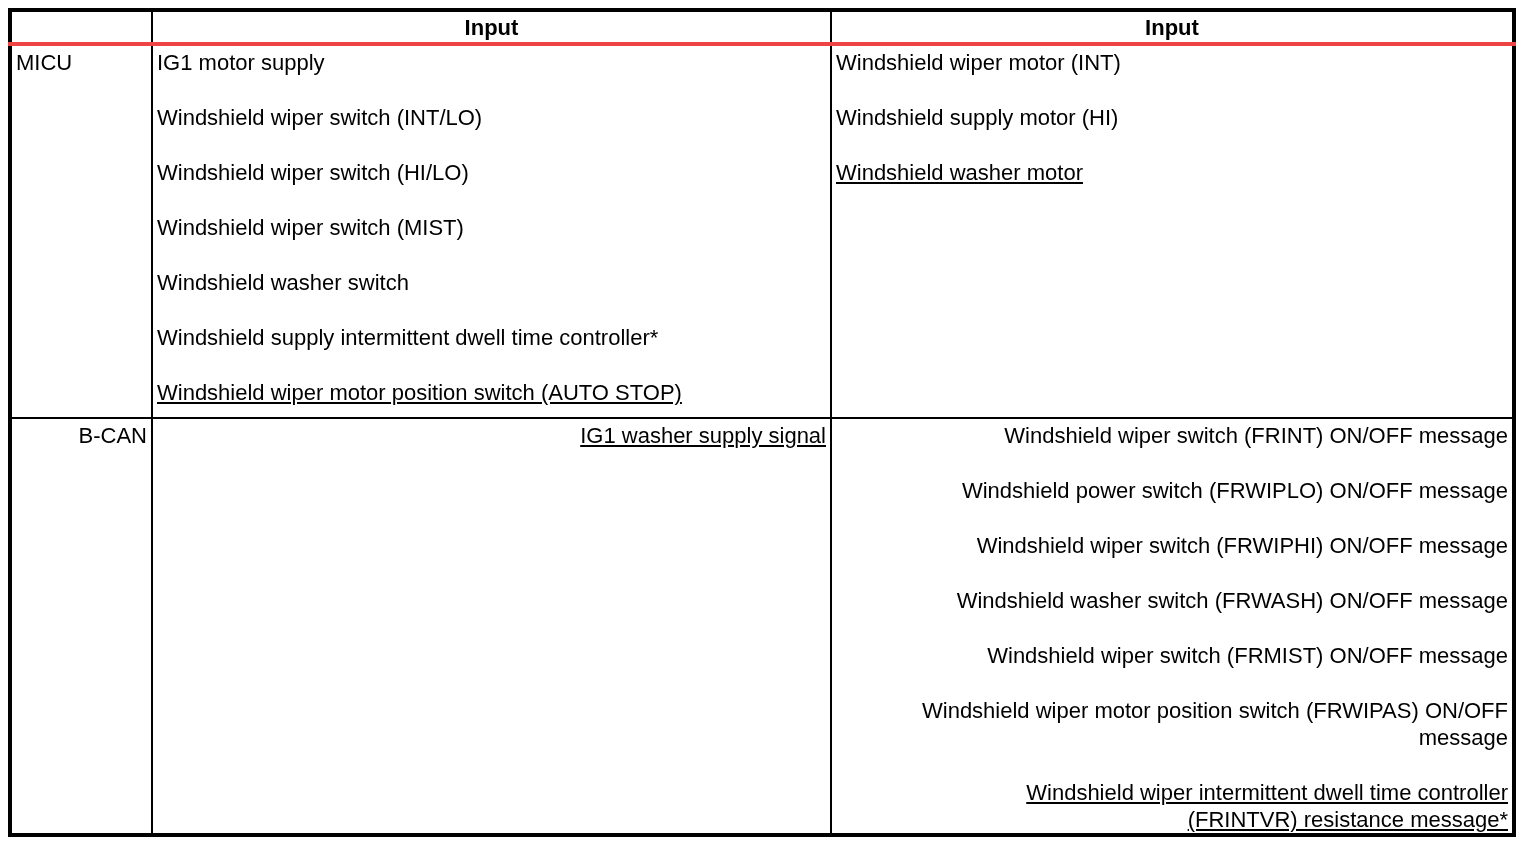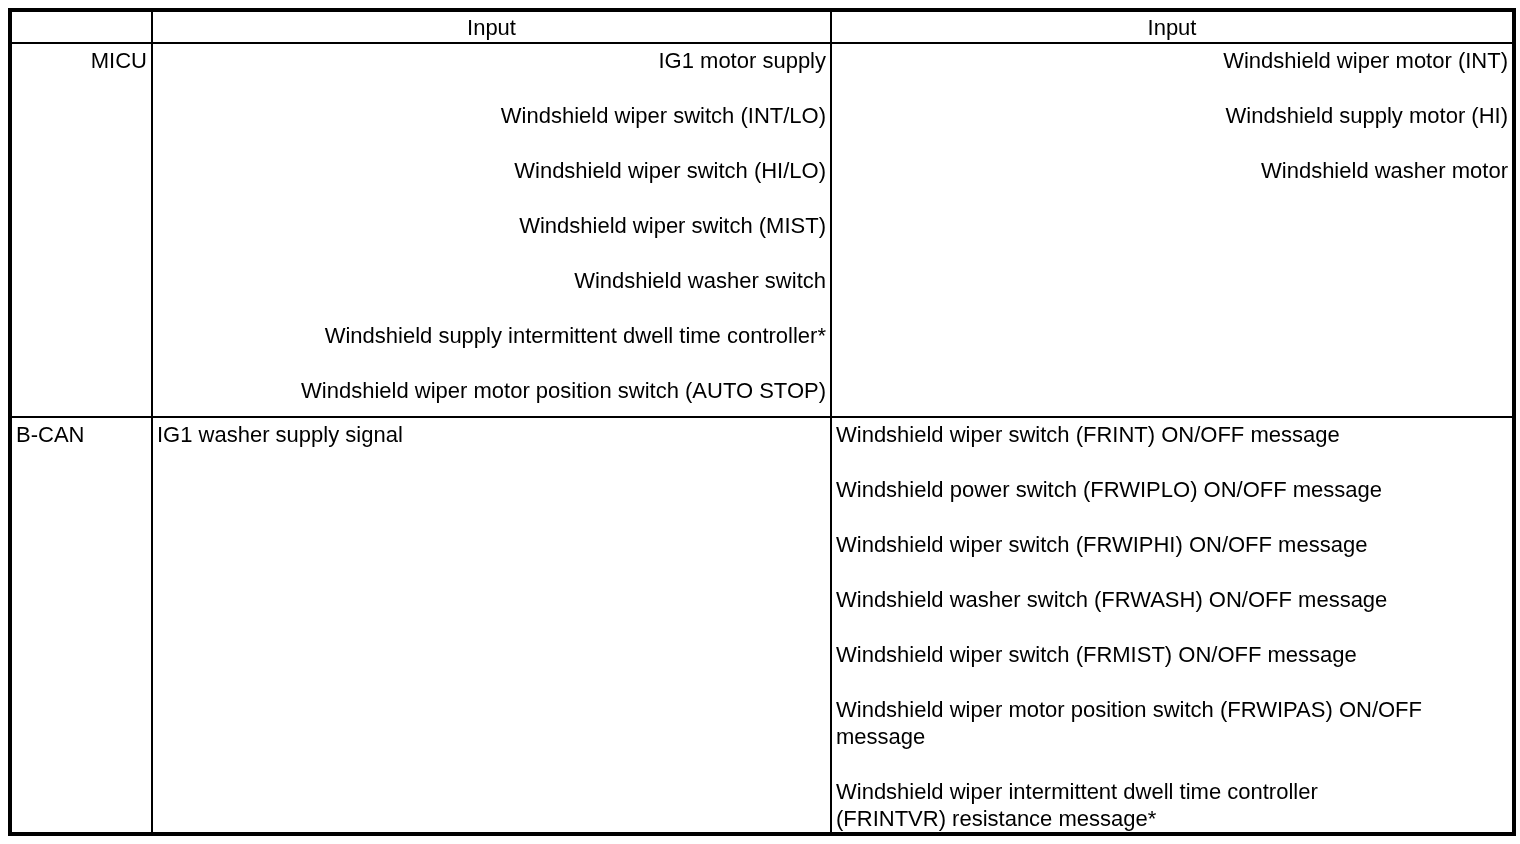--- a/index.html
+++ b/index.html
@@ -36,33 +36,33 @@
     padding: 3px 4px 0 4px;
     font-family: "Liberation Sans", sans-serif;
     font-size: 22px;
     line-height: 27px;
     color: #000000;
     overflow: hidden;
   }
   table.io-table thead th {
     height: 30px;
     padding: 0;
-    font-weight: normal;
+    font-weight: bold;
     text-align: center;
     vertical-align: middle;
-    border-bottom: 1px solid #ef4444;
+    border-bottom: 4px solid #ef4444;
   }
-  tr.row-micu { height: 374px; text-align: right; }
-  tr.row-bcan { height: auto; }
+  tr.row-micu { height: 374px; }
+  tr.row-bcan { height: auto; text-align: right; }
 
   td.cell p {
     margin: 0 0 28px 0;
     white-space: pre-line;
   }
-  td.cell p:last-child { margin-bottom: 0; }
+  td.cell p:last-child { margin-bottom: 0; text-decoration: underline; }
 
   td.row-label {
     font-size: 22px;
   }
 </style>
 </head>
 <body>
 
 <div class="page">
   <table class="io-table">

